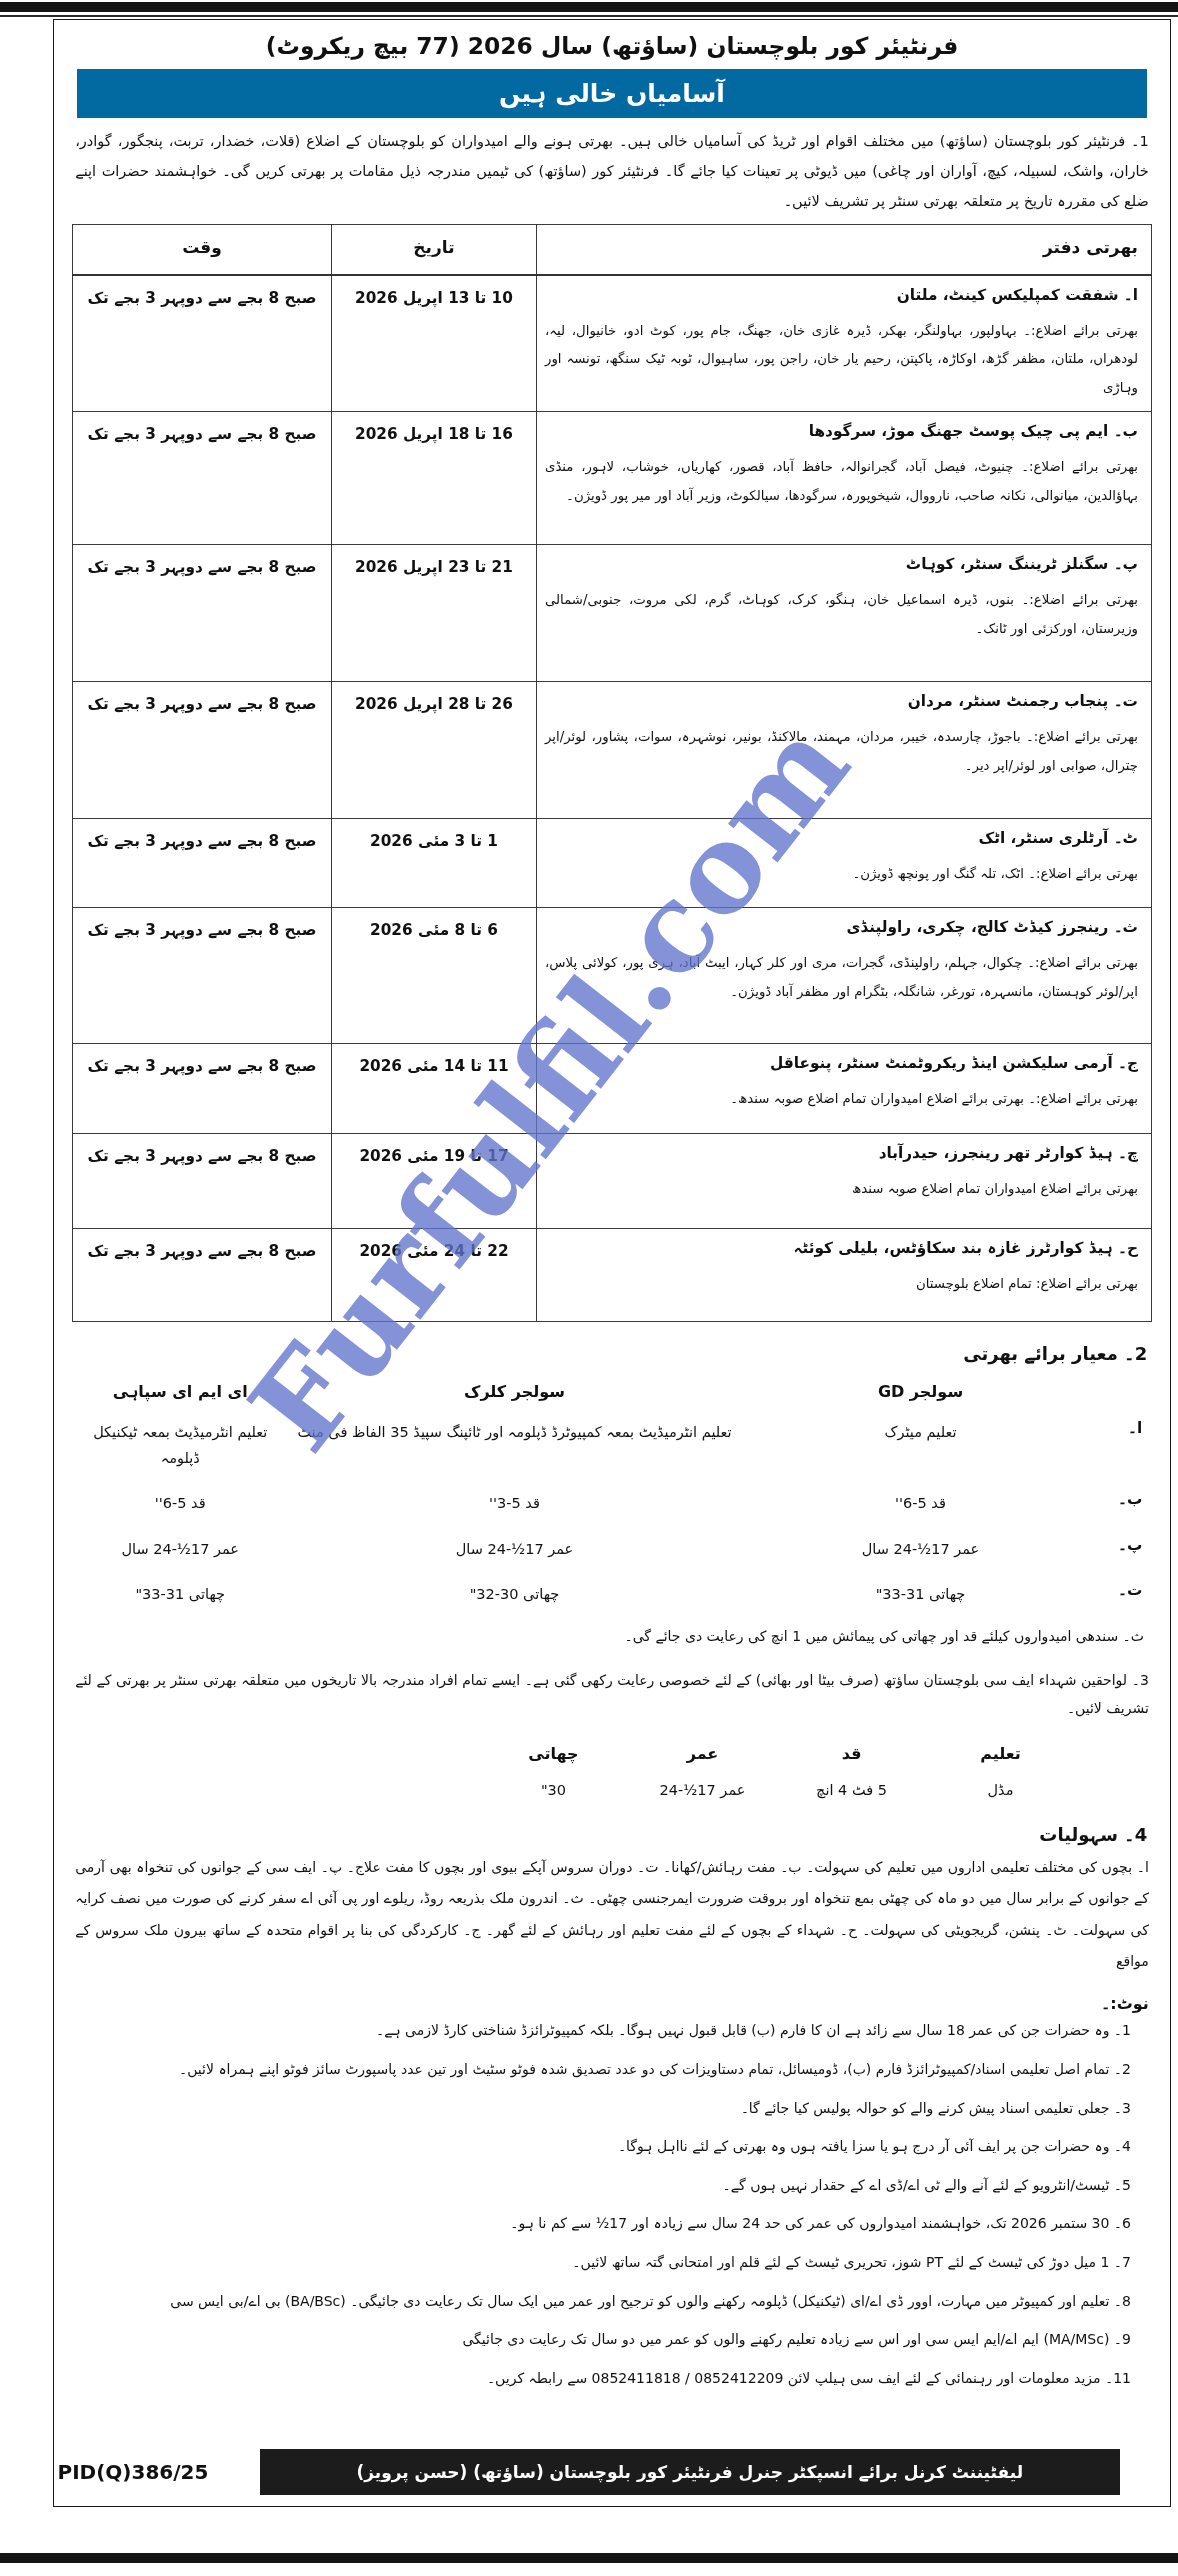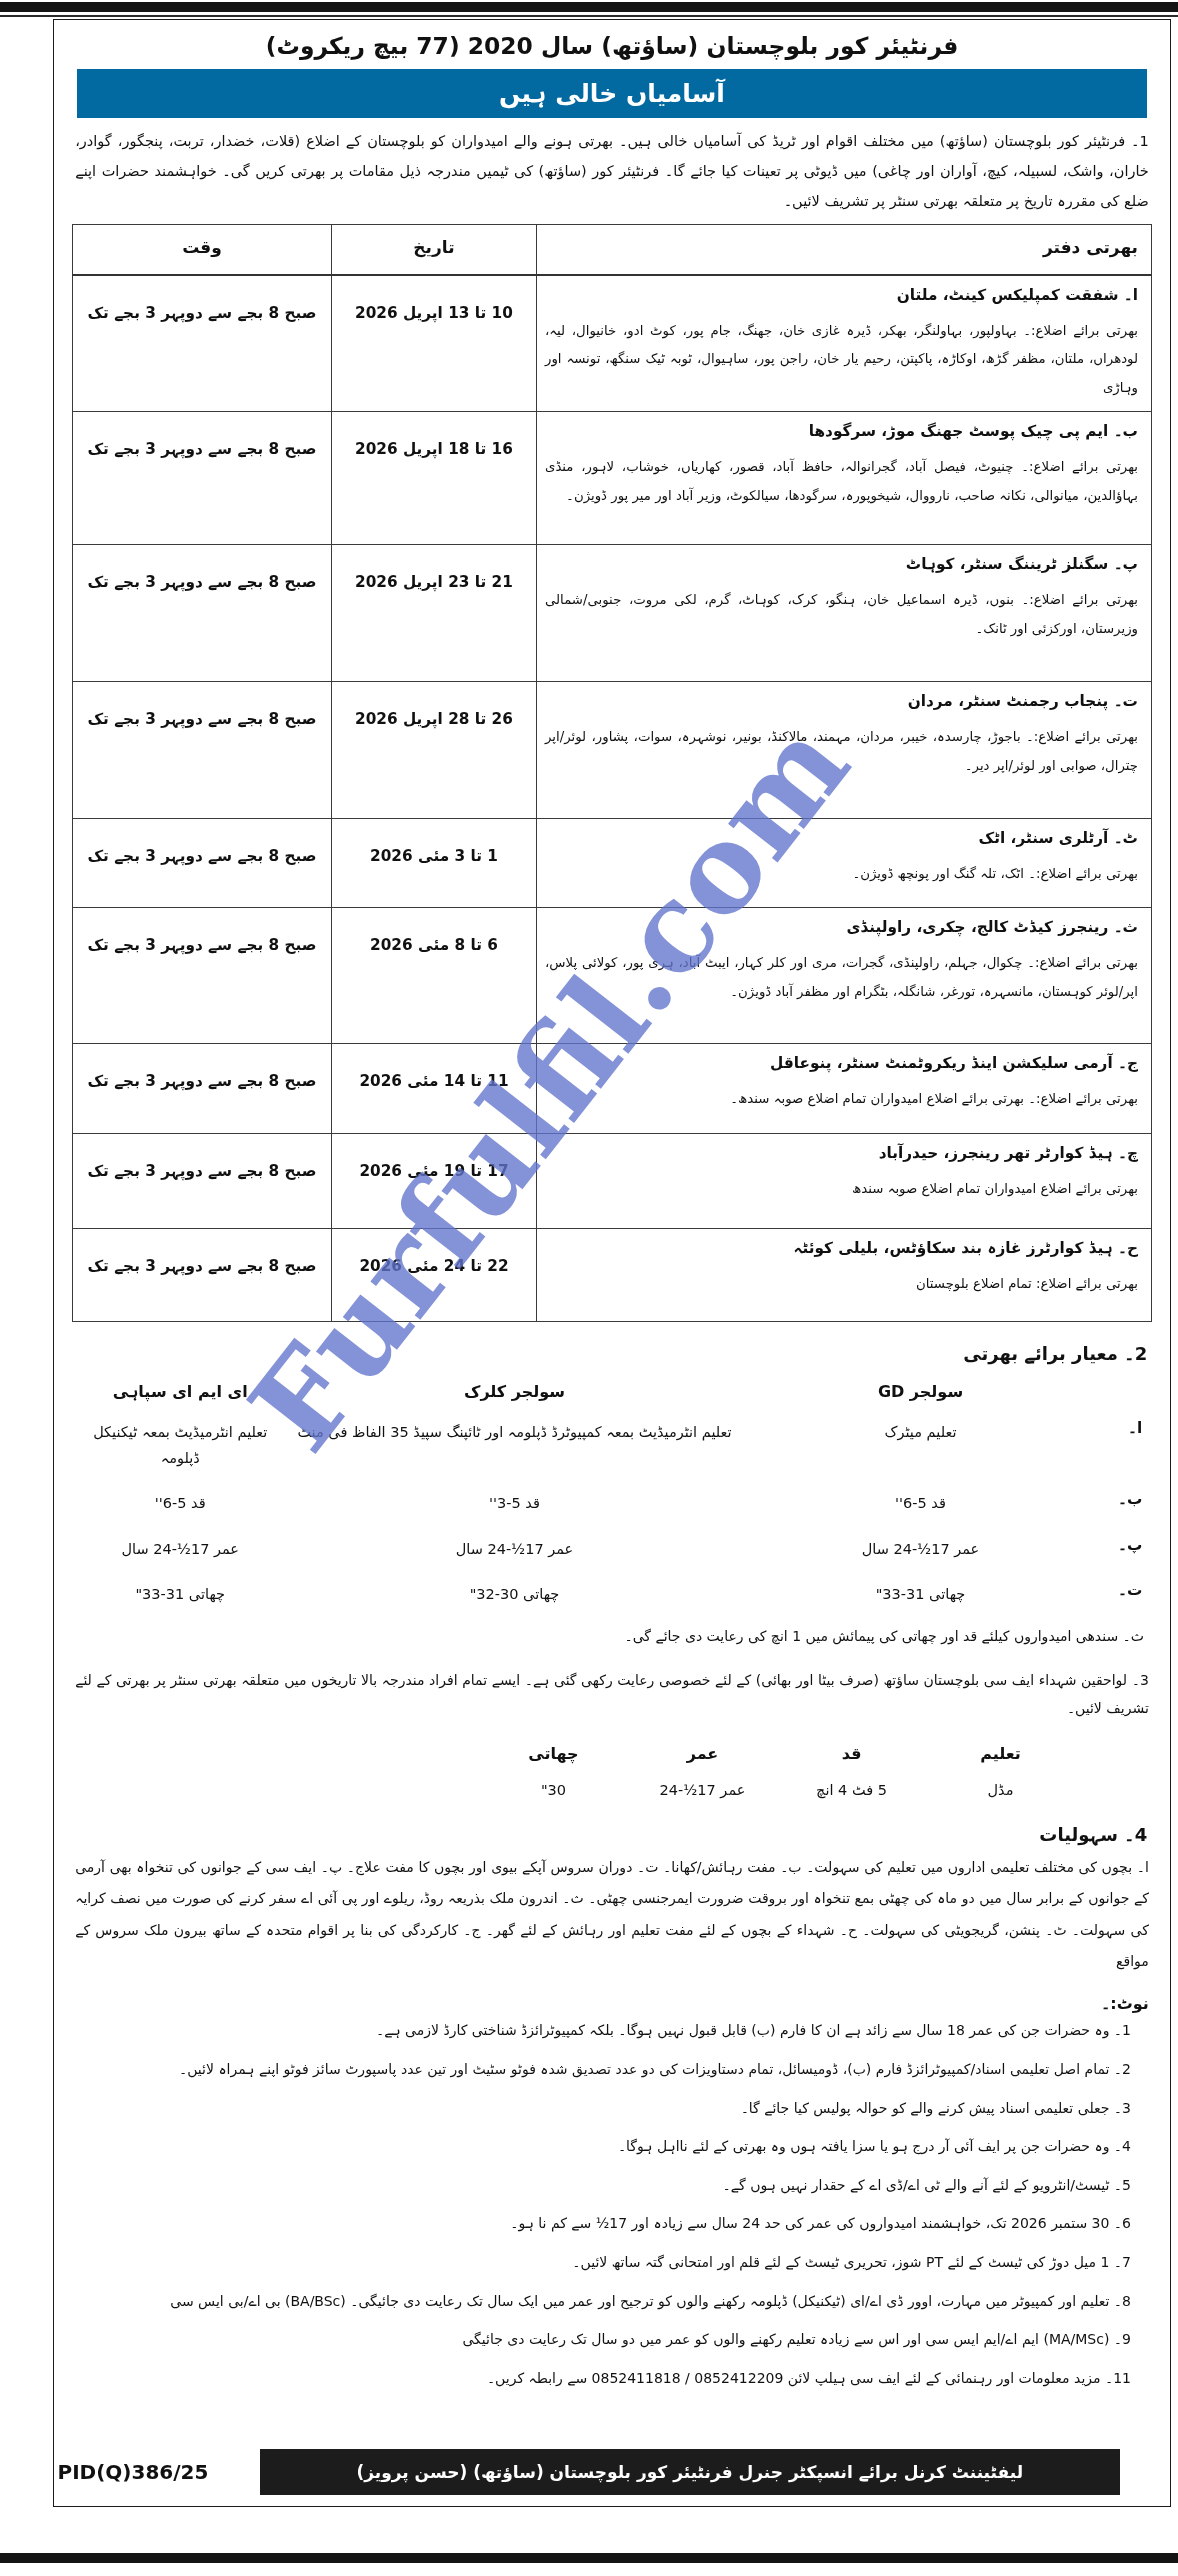--- a/index.html
+++ b/index.html
@@ -11,21 +11,21 @@
   .banner{background:#0369a1;color:#fff;text-align:center;font-size:25px;font-weight:bold;padding:9.7px 0;margin:1.6px 4.8px 8px 4.8px;}
   .intro{font-size:14.5px;line-height:2.05;text-align:justify;padding:1.6px 3.2px 8px 3.2px;}
   table.sched{width:100%;border-collapse:collapse;border:1.6px solid #222;}
   table.sched th,table.sched td{border:1.2px solid #3a3a3a;vertical-align:top;}
   table.sched th{font-size:17px;font-weight:bold;padding:11.3px 13px;}
   th.office-h{text-align:right;}
   th.date-h,th.time-h{text-align:center;}
   td.office{padding:9.7px 13px 8px 8px;}
   .office-title{font-size:15.3px;font-weight:bold;margin-bottom:13px;}
   .districts{font-size:13.3px;line-height:2.15;text-align:justify;}
-  td.date,td.time{text-align:center;font-size:15.3px;padding-top:28px;font-weight:bold;}
+  td.date,td.time{text-align:center;font-size:15.3px;padding-top:13px;font-weight:bold;}
   tr.rh{border-bottom:2px solid #333;}
   .sec-head{font-size:18px;font-weight:bold;text-align:right;margin:21px 4.8px 3.2px 0;}
   .crit{display:grid;grid-template-columns:45px 347px 452px auto;column-gap:6.5px;row-gap:3.2px;align-items:start;margin:11.3px 6.5px 0 6.5px;}
   .crit .hcell{font-size:16px;font-weight:bold;text-align:center;padding:6.5px 0;}
   .crit .lcell{font-size:15.3px;font-weight:bold;text-align:right;padding:8px 3.2px;}
   .crit .vcell{font-size:14.5px;text-align:center;padding:8px 4.8px;line-height:1.8;}
   .sindhi{font-size:14px;text-align:right;margin:8px 8px 0 0;line-height:1.9;}
   .shaheed-text{font-size:14px;text-align:justify;line-height:2.0;margin:16px 3.2px 0 3.2px;}
   .shaheed-grid{display:grid;grid-template-columns:repeat(4,149px);margin:14.5px 77px 0 0;}
   .shaheed-grid .h{font-size:16px;font-weight:bold;text-align:center;padding:8px 0;}
@@ -43,21 +43,21 @@
 </head>
 <body>
 
 <div class="topbar"></div>
 <div class="topline"></div>
 
 <div class="watermark">Furfulfil.com</div>
 
 <div class="doc">
 
-  <div class="title">فرنٹیئر کور بلوچستان (ساؤتھ) سال 2020 (77 بیچ ریکروٹ)</div>
+  <div class="title">فرنٹیئر کور بلوچستان (ساؤتھ) سال 2026 (77 بیچ ریکروٹ)</div>
 
   <div class="banner">آسامیاں خالی ہیں</div>
 
   <div class="intro">1۔ فرنٹیئر کور بلوچستان (ساؤتھ) میں مختلف اقوام اور ٹریڈ کی آسامیاں خالی ہیں۔ بھرتی ہونے والے امیدواران کو بلوچستان کے اضلاع (قلات، خضدار، تربت، پنجگور، گوادر، خاران، واشک، لسبیلہ، کیچ، آواران اور چاغی) میں ڈیوٹی پر تعینات کیا جائے گا۔ فرنٹیئر کور (ساؤتھ) کی ٹیمیں مندرجہ ذیل مقامات پر بھرتی کریں گی۔ خواہشمند حضرات اپنے ضلع کی مقررہ تاریخ پر متعلقہ بھرتی سنٹر پر تشریف لائیں۔</div>
 
   <table class="sched">
     <colgroup>
         <col style="width:57%">
         <col style="width:19%">
         <col style="width:24%">

